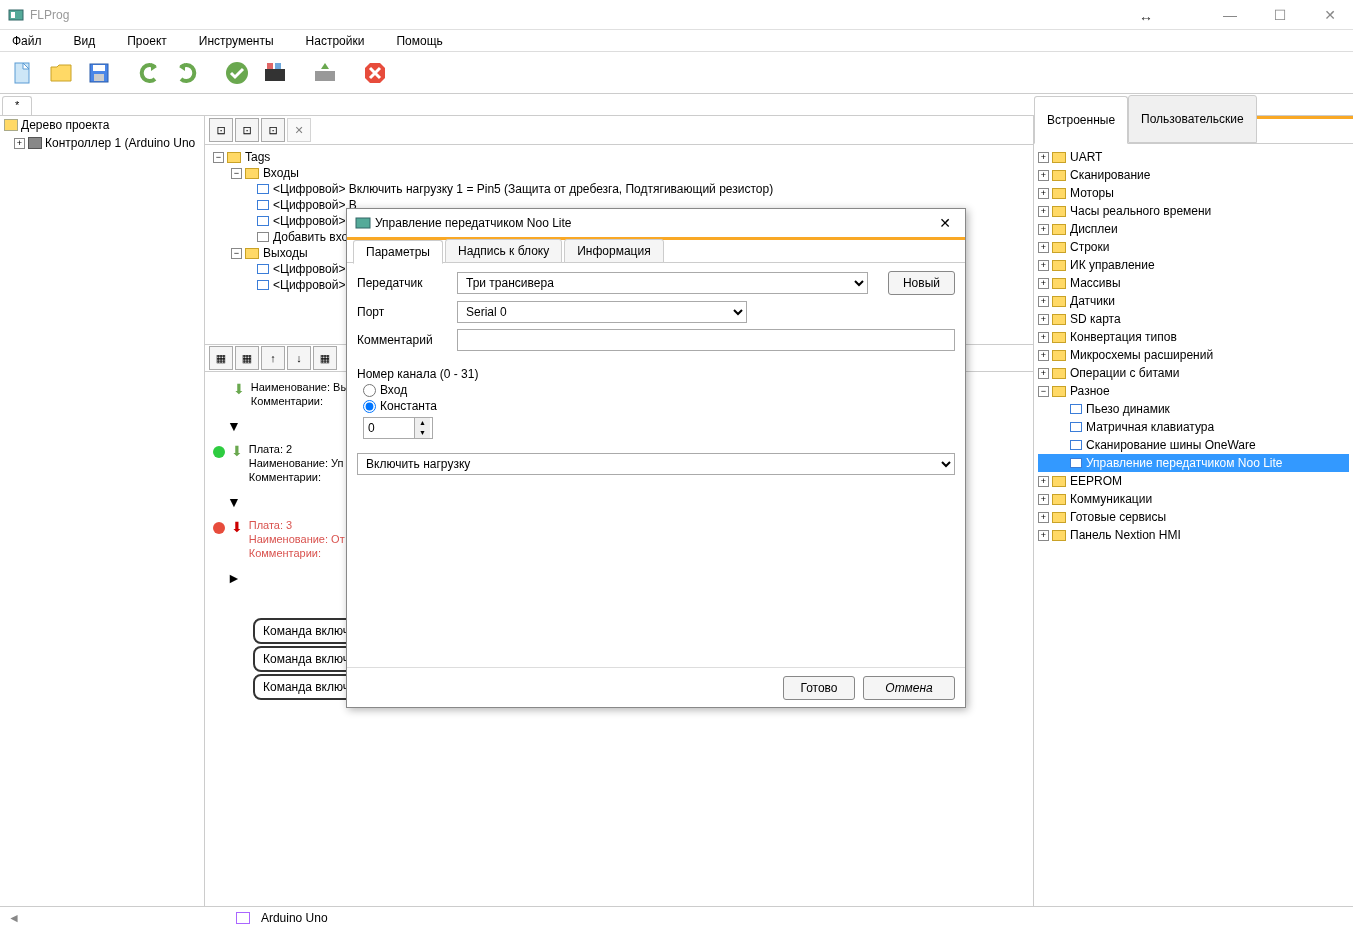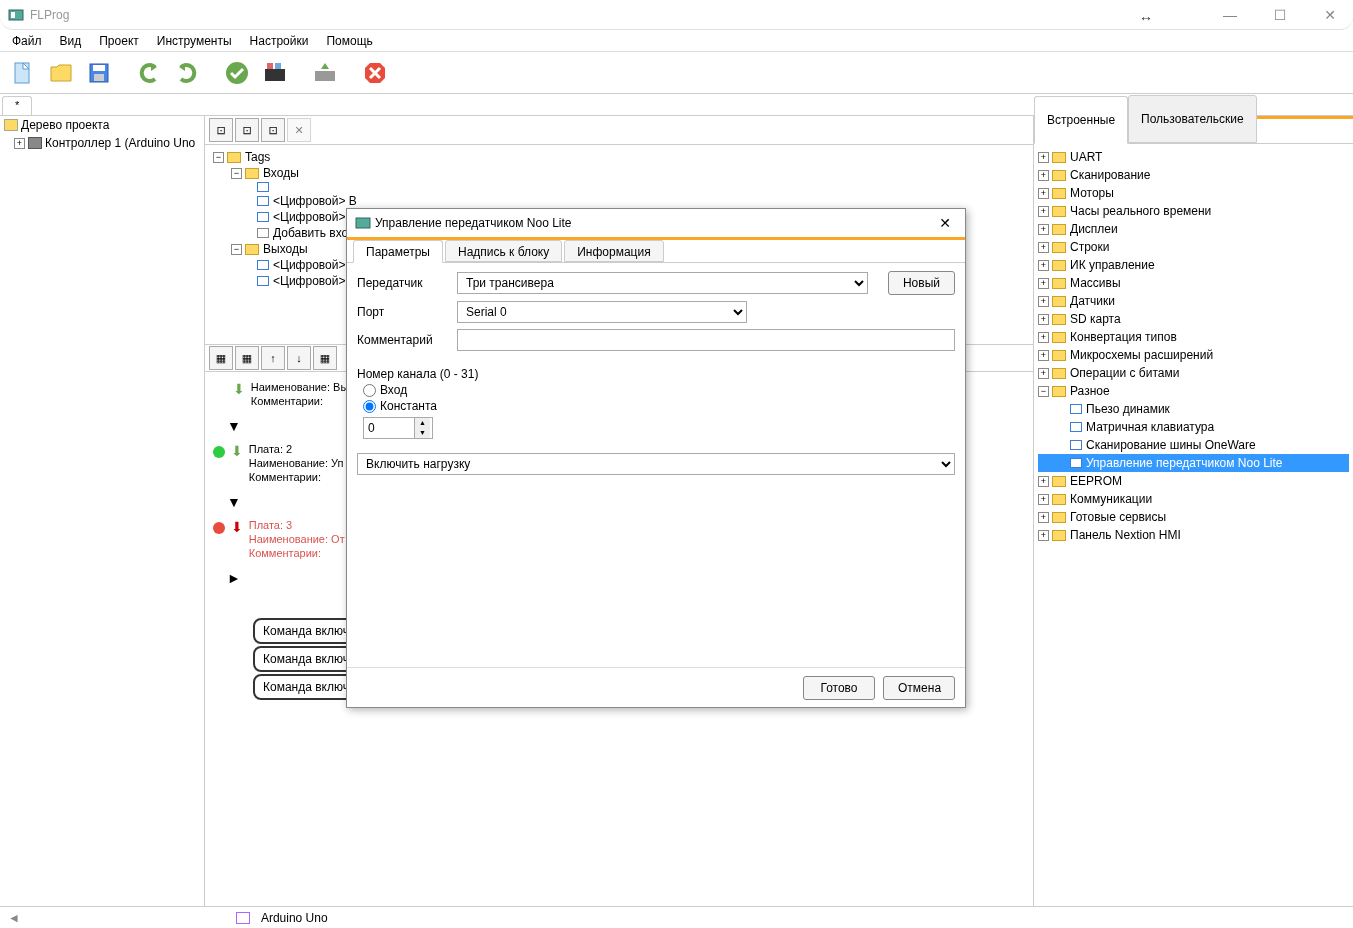--- a/index.html
+++ b/index.html
@@ -1,22 +1,22 @@
 <!DOCTYPE html>
 <html><head>
 <meta charset="utf-8">
 <style>
 * { box-sizing: border-box; margin: 0; padding: 0; }
 body { font-family: Tahoma, Arial, sans-serif; font-size: 12px; background: #fff; overflow: hidden; width: 1353px; height: 928px; position: relative; }
-.titlebar { height: 30px; background: #fff; display: flex; align-items: center; padding: 0 8px; border-bottom: 1px solid #e0e0e0; border-radius: 13px; }
+.titlebar { height: 30px; background: #fff; display: flex; align-items: center; padding: 0 8px; border-bottom: 1px solid #e0e0e0; }
 .titlebar-icon { width: 16px; height: 16px; margin-right: 6px; }
 .titlebar-text { flex: 1; color: #999; font-size: 12px; }
 .win-controls { display: flex; gap: 20px; color: #555; }
 .win-btn { width: 30px; text-align: center; cursor: default; color: #888; font-size: 14px; }
-.menubar { height: 22px; display: flex; align-items: center; padding: 0 4px; gap: 2px; border-bottom: 1px solid #ddd; }
+.menubar { height: 22px; display: flex; align-items: center; padding: 0 4px; gap: 16px; border-bottom: 1px solid #ddd; }
 .menu-item { padding: 2px 8px; cursor: default; }
 .toolbar { height: 42px; display: flex; align-items: center; padding: 4px 6px; gap: 4px; border-bottom: 1px solid #ccc; }
 .tb-btn { width: 34px; height: 34px; display: flex; align-items: center; justify-content: center; }
 .tb-sep { width: 8px; }
 .tab-strip { height: 22px; border-bottom: 1px solid #ccc; display: flex; padding-top: 2px; }
 .doc-tab { padding: 2px 12px; border: 1px solid #ccc; border-bottom: none; background: #fff; margin-left: 2px; font-size: 11px; border-radius: 3px 3px 0 0; }
 .main-area { display: flex; height: calc(928px - 30px - 22px - 42px - 22px - 22px); }
 .left-panel { width: 205px; border-right: 1px solid #ccc; background: #fff; overflow: hidden; }
 .prj-header { padding: 2px 4px; font-size: 12px; display: flex; align-items: center; }
 .prj-tree-item { padding: 2px 4px; font-size: 12px; white-space: nowrap; display: flex; align-items: center; }
@@ -46,21 +46,21 @@
 .rt-indent1 { padding-left: 18px; }
 .folder-ic { width: 14px; height: 11px; background: #ffd966; border: 1px solid #c9a227; display: inline-block; margin-right: 4px; }
 .block-ic { width: 12px; height: 10px; border: 1px solid #3b7dd8; display: inline-block; margin-right: 4px; background: #fff; }
 .selected-row { background: #3399ff; color: #fff; width: 100%; }
 .statusbar { height: 22px; border-top: 1px solid #ccc; display: flex; align-items: center; padding: 0 8px; gap: 8px; font-size: 12px; }
 
 .dialog { position: absolute; left: 346px; top: 208px; width: 620px; height: 500px; background: #fff; border: 1px solid #888; box-shadow: 2px 2px 8px rgba(0,0,0,0.3); z-index: 100; display: flex; flex-direction: column; }
 .dlg-title { height: 28px; display: flex; align-items: center; padding: 0 8px; font-size: 12px; }
 .dlg-title-text { flex: 1; }
 .dlg-close { width: 24px; text-align: center; font-size: 14px; cursor: default; }
-.dlg-tabs { height: 26px; border-bottom: 1px solid #ccc; display: flex; padding-left: 6px; border-top: 3px solid #f9a825; }
+.dlg-tabs { height: 26px; border-bottom: 1px solid #ccc; display: flex; padding-left: 6px; border-top: 3px solid #f9a825; align-items: center; }
 .dlg-tab { padding: 4px 12px; border: 1px solid #ccc; background: #f5f5f5; font-size: 12px; margin-right: 2px; border-radius: 3px 3px 0 0; }
 .dlg-tab.active { background: #fff; border-bottom: 1px solid #fff; margin-bottom: -1px; }
 .dlg-body { flex: 1; padding: 8px 10px; font-size: 12px; }
 .form-row { display: flex; align-items: center; margin-bottom: 6px; gap: 20px; }
 .form-label { width: 80px; }
 .form-select, .form-input { flex: 1; height: 22px; border: 1px solid #aaa; padding: 0 4px; font-size: 12px; background: #fff; }
 .btn { height: 24px; padding: 0 14px; border: 1px solid #888; background: #f5f5f5; font-size: 12px; border-radius: 3px; }
 .radio-row { display: flex; align-items: center; gap: 4px; margin: 2px 0 2px 6px; }
 .spinner { width: 70px; height: 22px; border: 1px solid #aaa; display: flex; }
 .spinner input { border: none; width: 50px; padding: 0 4px; font-size: 12px; }
@@ -189,20 +189,21 @@
         <span class="folder-ic"></span>
         <span>Tags</span>
       </div>
       <div class="tree-row" style="padding-left:18px;">
         <span class="tree-box">−</span>
         <span class="folder-ic"></span>
         <span>Входы</span>
       </div>
       <div class="tree-row" style="padding-left:44px;">
           <span class="block-ic"></span>
+          <span>&lt;Цифровой&gt; Включить нагрузку 1 = Pin5 (Защита от дребезга, Подтягивающий резистор)</span>
         </div>
       <div class="tree-row" style="padding-left:44px;">
           <span class="block-ic"></span>
           <span>&lt;Цифровой&gt; В</span>
         </div>
       <div class="tree-row" style="padding-left:44px;">
           <span class="block-ic"></span>
           <span>&lt;Цифровой&gt; В</span>
         </div>
       <div class="tree-row" style="padding-left:44px;">
@@ -443,15 +444,15 @@
       <div class="spinner-arrows">
         <div class="sp-arr">▲</div>
         <div class="sp-arr">▼</div>
       </div>
     </div>
     <div style="height:10px;"></div>
     <select class="form-select" style="width:100%;margin-top:4px;"><option>Включить нагрузку</option></select>
   </div>
   <div class="dlg-footer">
     <button class="btn" style="width:72px;">Готово</button>
-    <button class="btn" style="width:72px;">Отмена</button>
+    <button class="btn" style="width:92px;font-style:italic;">Отмена</button>
   </div>
 </div>
 
 </body></html>

